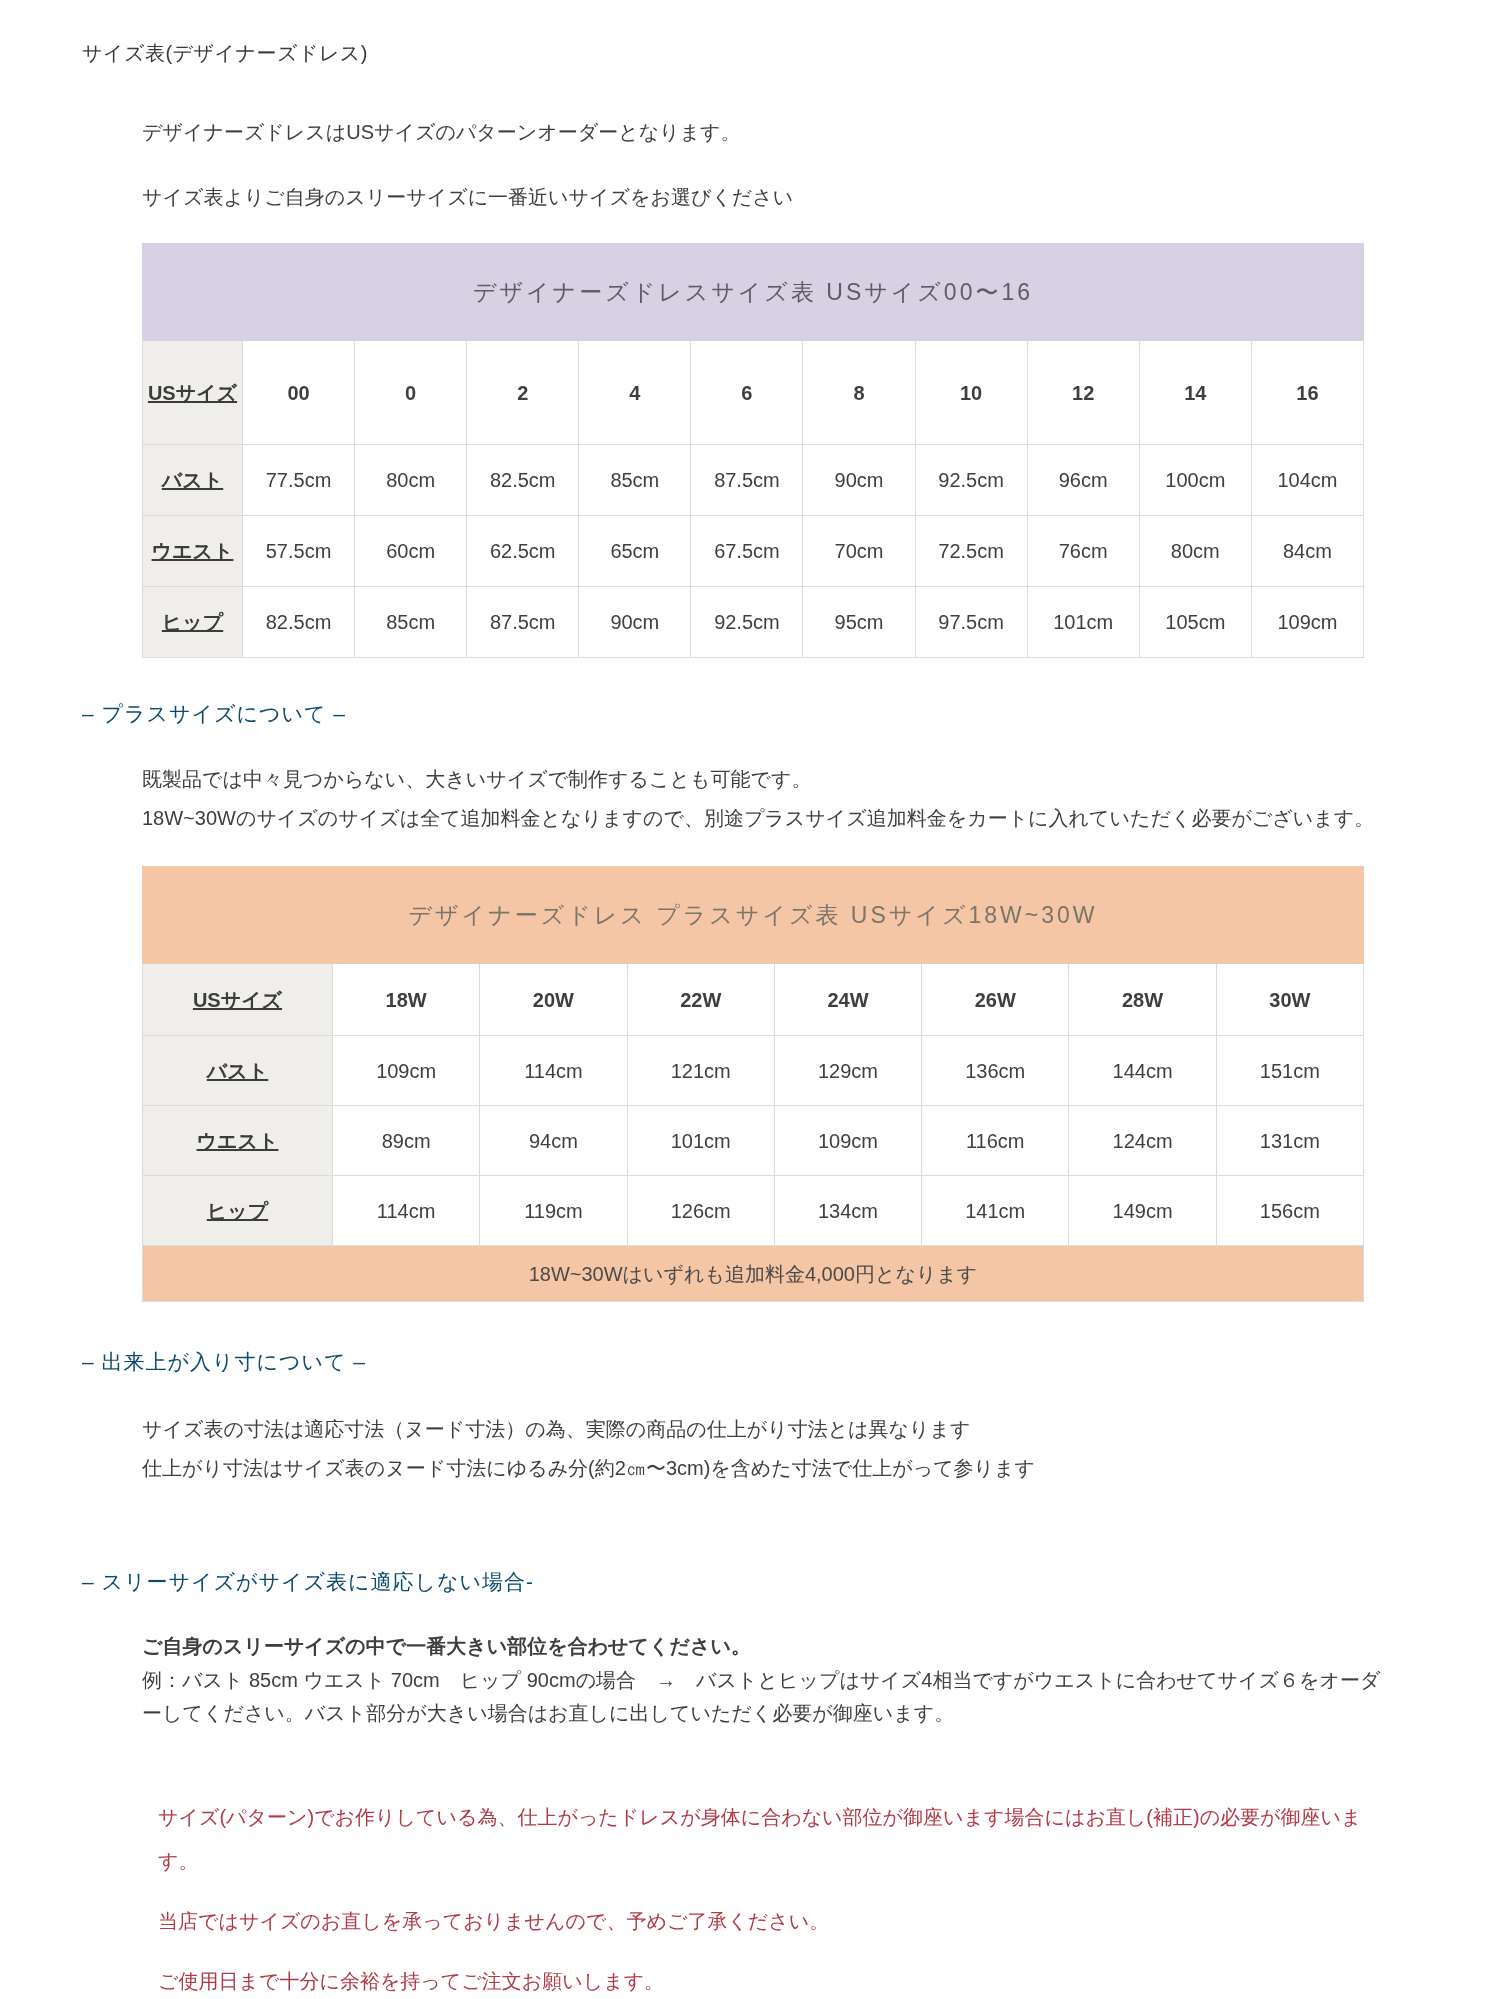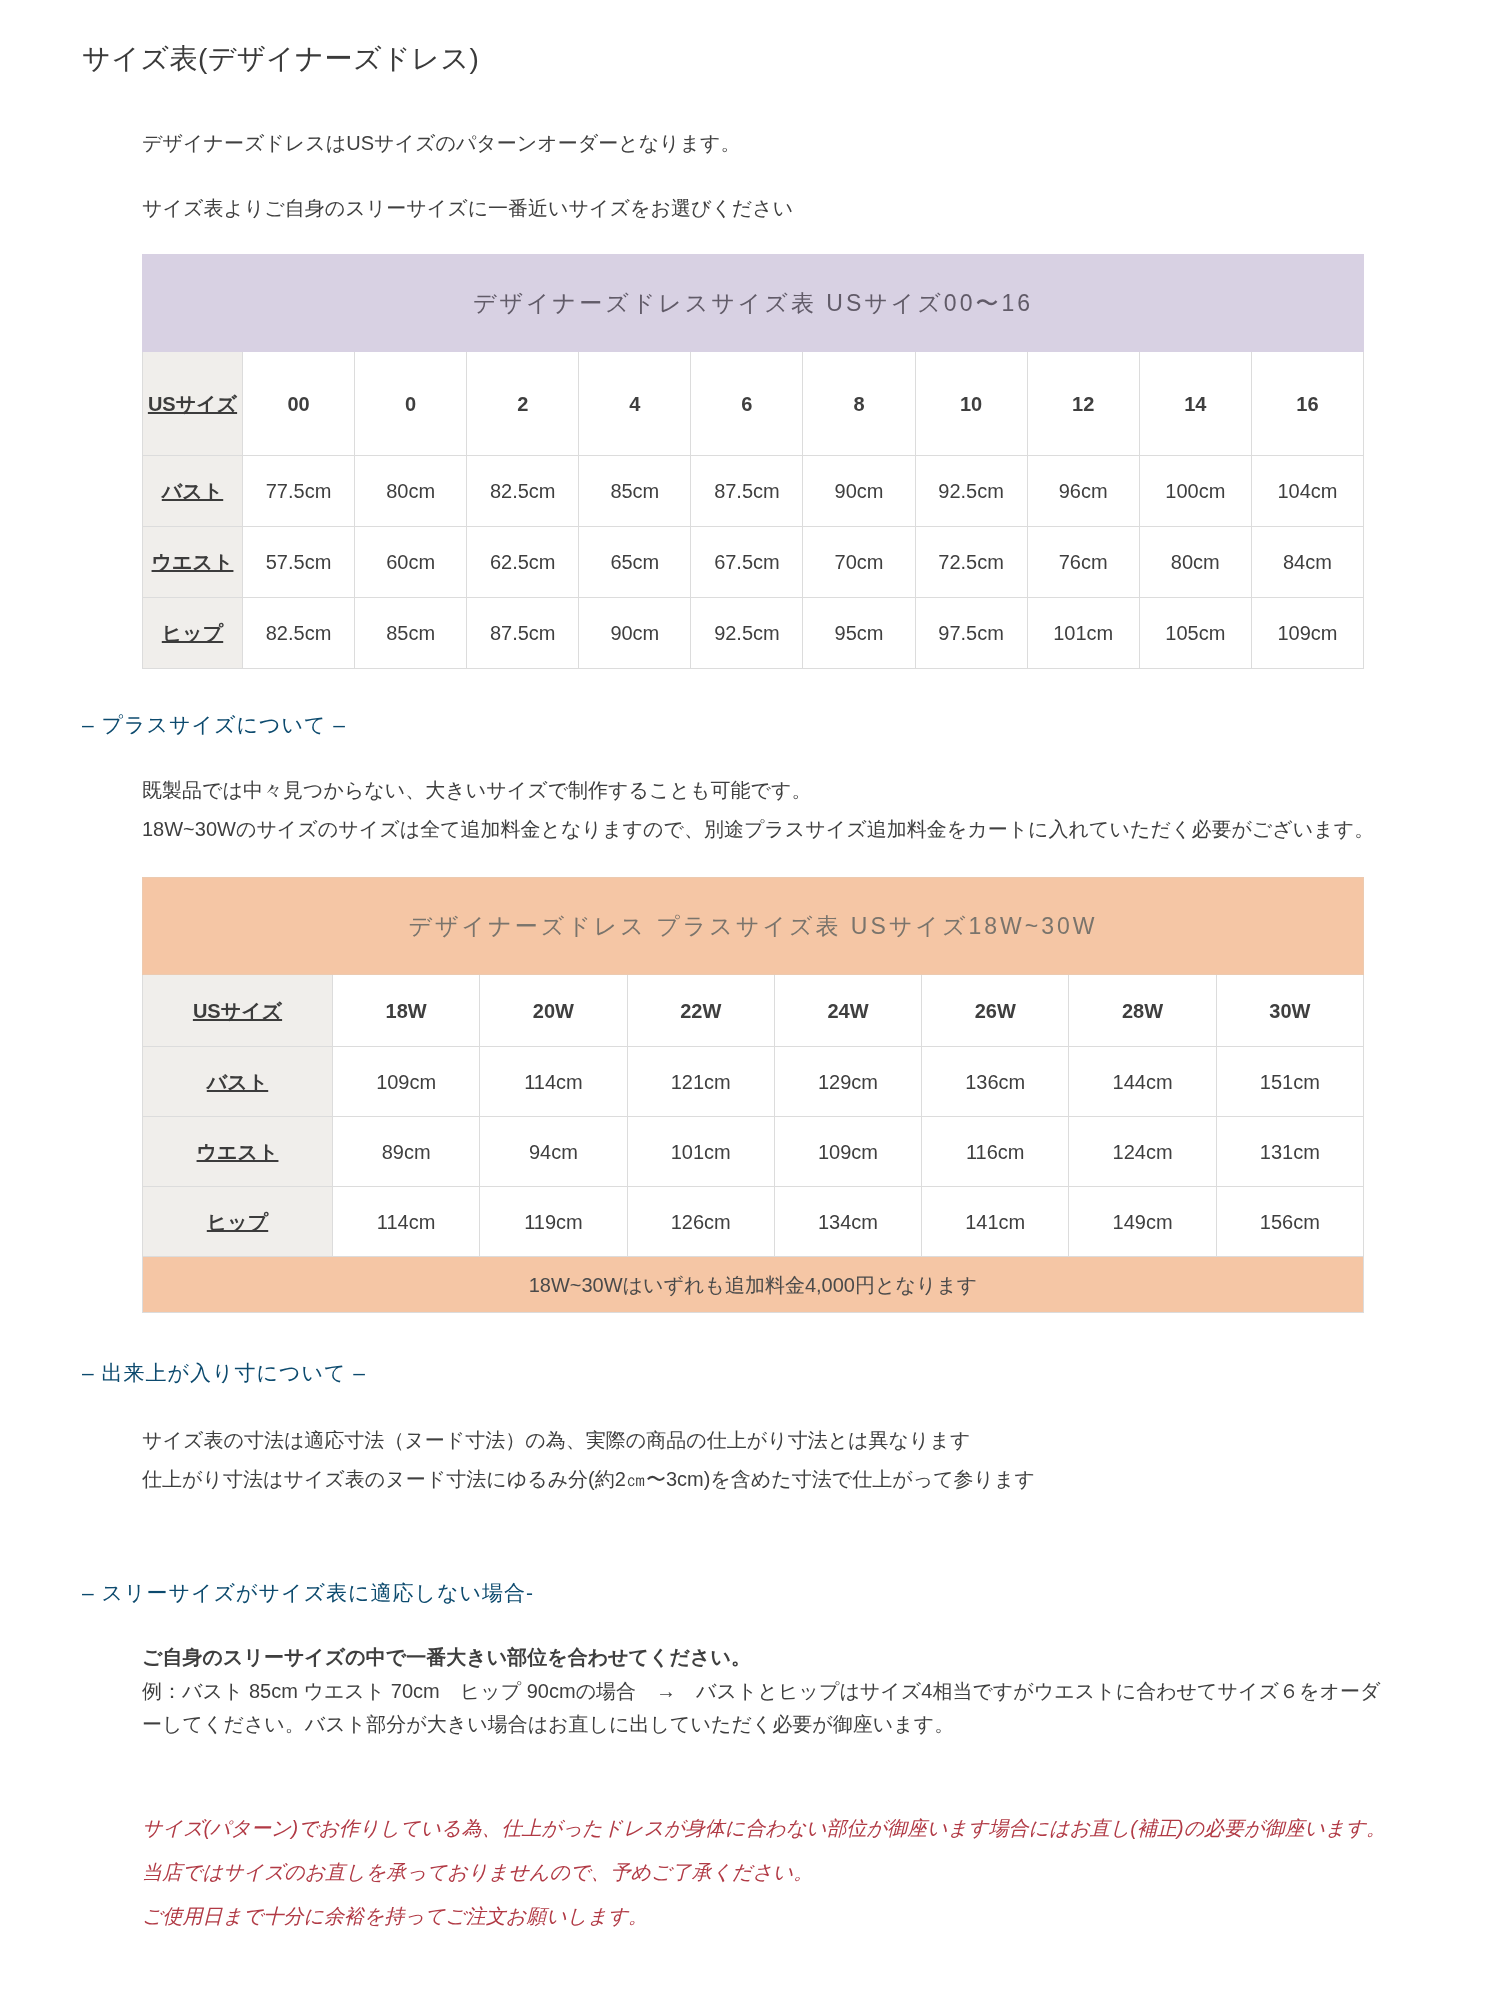--- a/index.html
+++ b/index.html
@@ -16,21 +16,21 @@
   html, body { margin: 0; padding: 0; background: #ffffff; }
   body {
     width: 1500px;
     font-family: "Liberation Sans", "DejaVu Sans", sans-serif;
     color: var(--text);
     -webkit-font-smoothing: antialiased;
   }
   .page { padding: 40px 0 90px 82px; }
 
   .page-title {
-    font-size: 28px;
+    font-size: 20px;
     font-weight: 400;
     color: #3a3a3a;
     margin: 0 0 46px 0;
     letter-spacing: 0.5px;
   }
 
   .indent { margin-left: 60px; }
   .heading-indent { margin-left: 48px; }
 
   .body-text {
@@ -106,21 +106,21 @@
   .mt-mismatch-heading { margin-top: 80px; margin-bottom: 34px; }
   .bold-line { font-weight: 700; }
   .mismatch-body { line-height: 1.68; }
   .notice-block {
     margin-top: 64px;
     color: var(--notice_red);
     font-size: 20px;
     line-height: 2.2;
     width: 1252px;
   }
-  .notice-block p { margin: 0; font-style: italic; }
+  .notice-block p { margin: 16px; }
 </style>
 </head>
 <body>
 
 <div class="page">
 
   <h1 class="page-title">サイズ表(デザイナーズドレス)</h1>
 
   <p class="body-text indent intro-line">デザイナーズドレスはUSサイズのパターンオーダーとなります。</p>
   <p class="body-text indent intro-line">サイズ表よりご自身のスリーサイズに一番近いサイズをお選びください</p>

